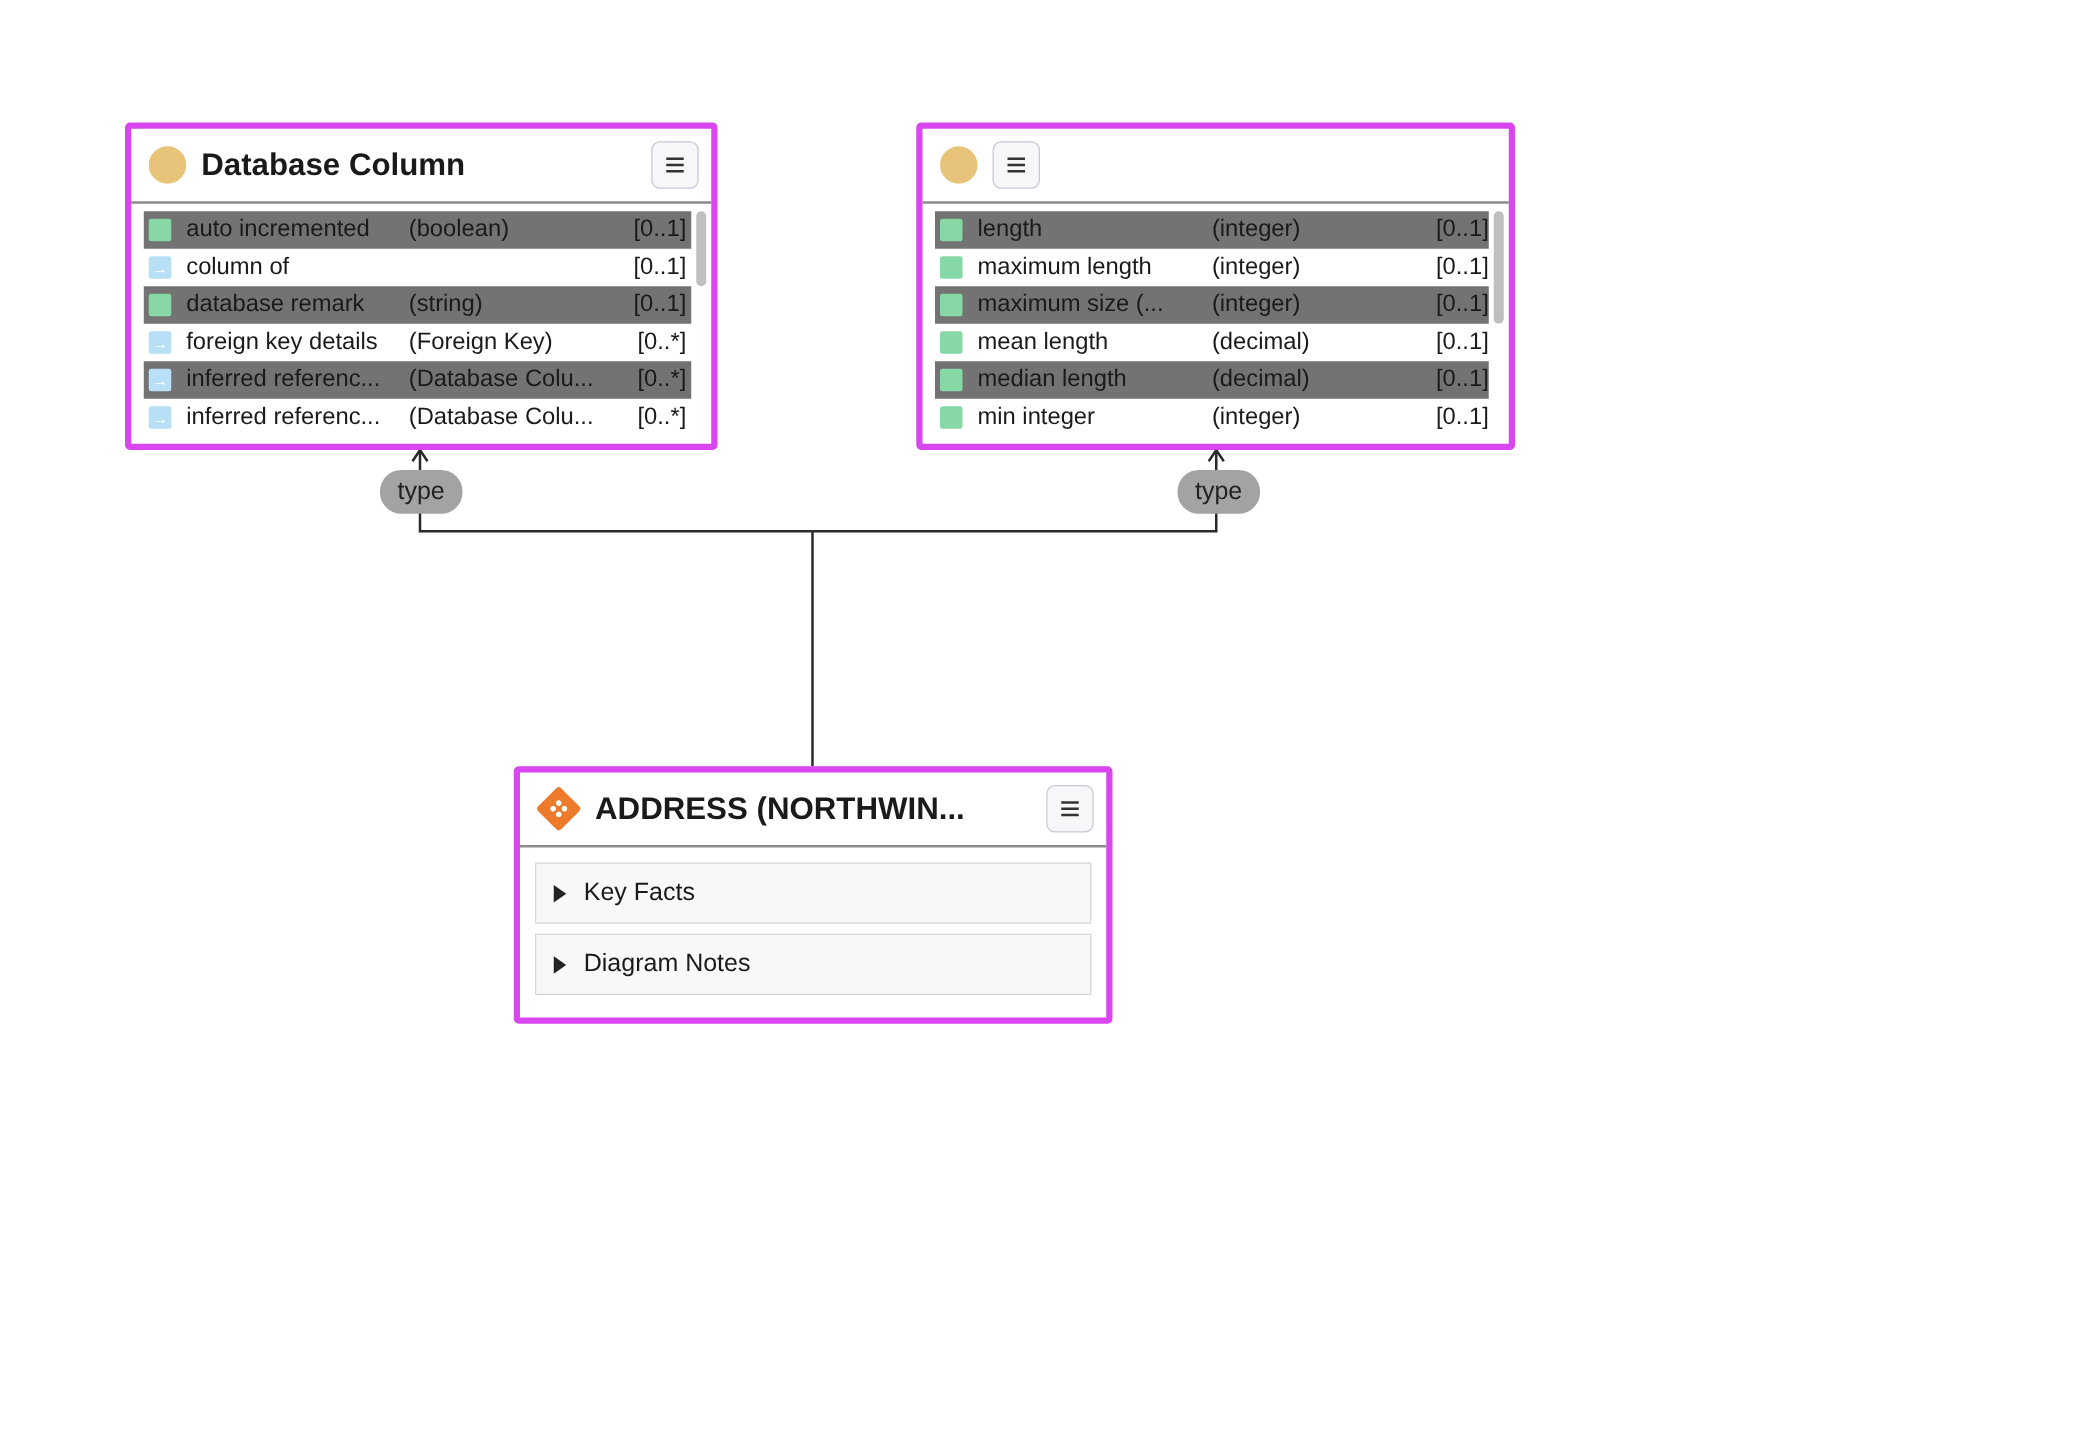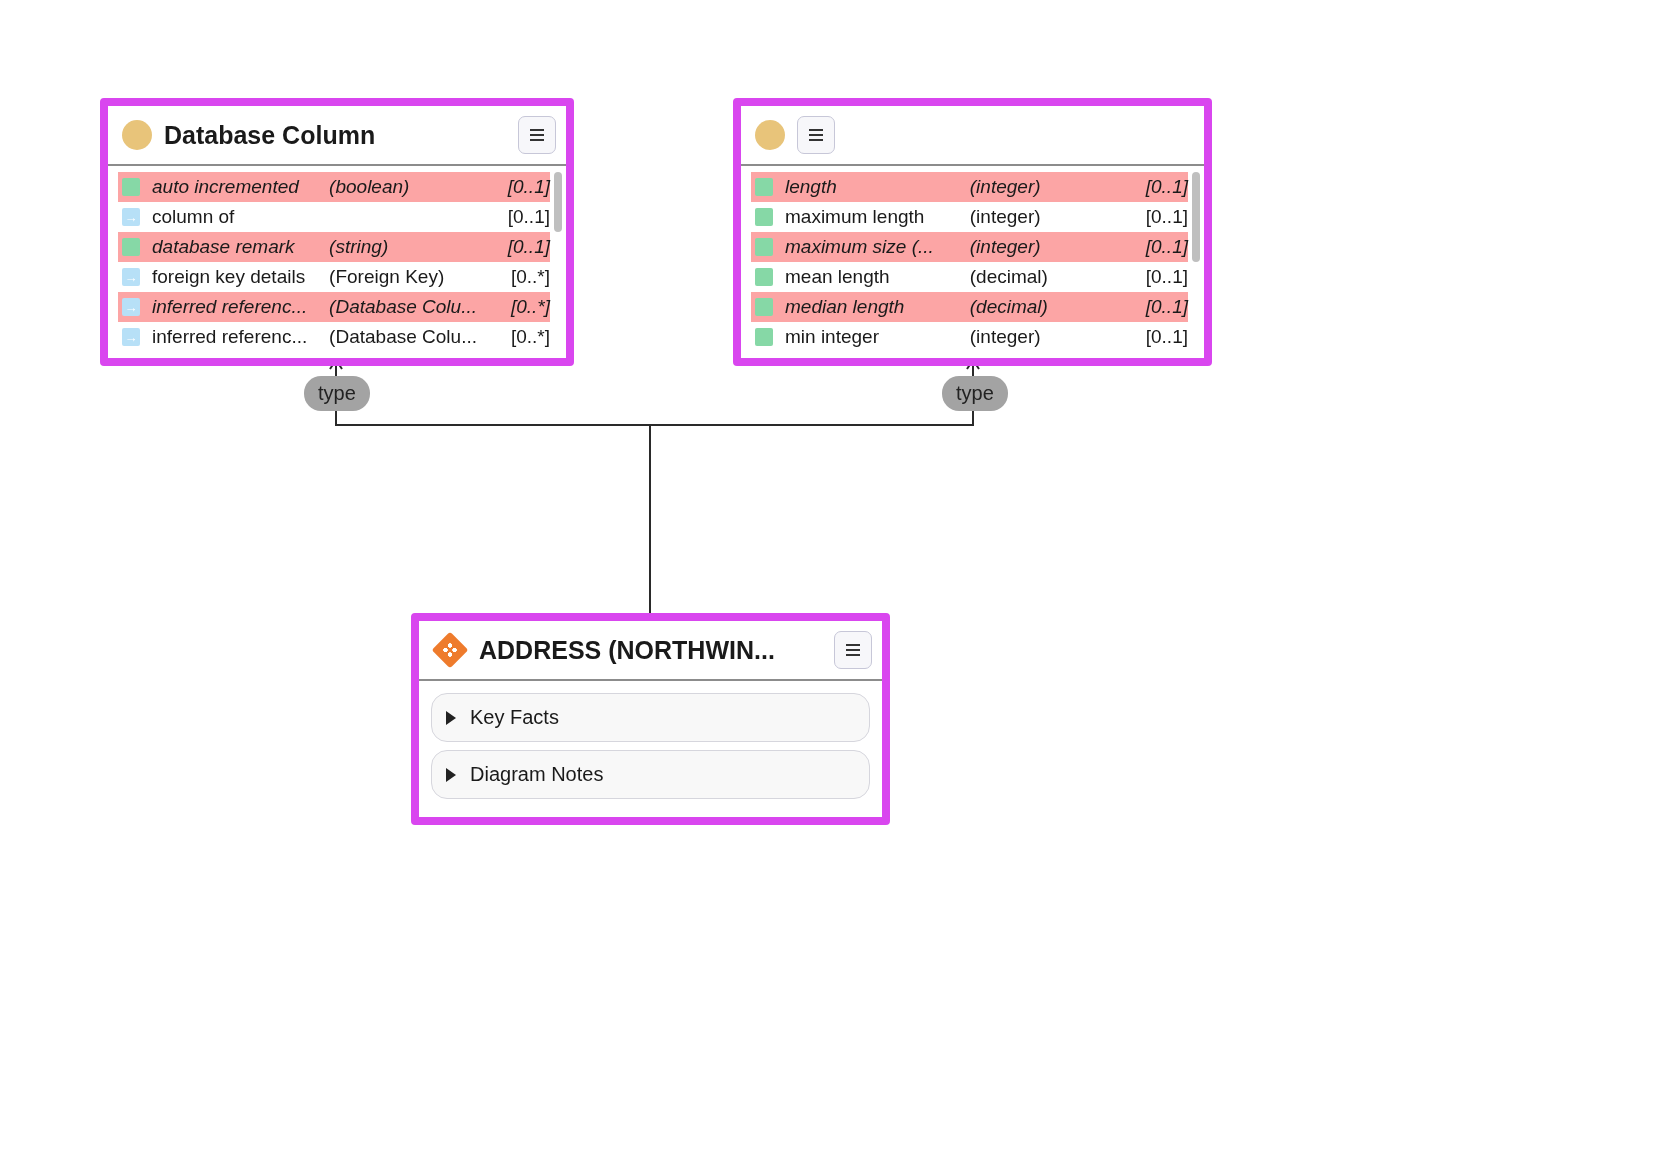--- a/index.html
+++ b/index.html
@@ -1,21 +1,21 @@
 <!DOCTYPE html>
 <html><head>
 <meta charset="utf-8">
 <style>
   * { box-sizing: border-box; margin: 0; padding: 0; }
   html, body { width: 1668px; height: 1154px; background: #fff; font-family: -apple-system, BlinkMacSystemFont, "Segoe UI", Arial, sans-serif; font-size: 18px; color: #1a1a1a; }
   .stage { position: relative; width: 1668px; height: 1154px; }
 
   .node {
     position: absolute;
-    border: 8px solid #d946ef;
+    border: 5px solid #d946ef;
     background: #fff;
     border-radius: 4px;
   }
   .node-header {
     display: flex;
     align-items: center;
     gap: 12px;
     padding: 10px 10px 10px 14px;
     border-bottom: 2px solid #8c8c8c;
   }
@@ -78,21 +78,21 @@
     border-radius: 4px;
   }
 
   .attr-row {
     display: flex;
     align-items: center;
     height: 30px;
     font-size: 19px;
     padding-left: 4px;
   }
-  .attr-row.alt { background: #fca5a5; font-style: italic; }
+  .attr-row.alt { background: #737373; }
   .sq {
     width: 18px; height: 18px;
     margin-right: 12px;
     flex: 0 0 auto;
     border-radius: 2px;
   }
   .sq-green { background: #86d8a6; }
   .sq-blue  {
     background: #b7e0f7;
     display: flex; align-items: center; justify-content: center;
@@ -110,21 +110,21 @@
     background: #a3a3a3;
     padding: 6px 14px;
     font-size: 20px;
     color: #222;
     border-radius: 17px;
   }
 
   .section {
     margin: 8px 12px;
     border: 1.5px solid #d6d6dd;
-    border-radius: 16px;
+    border-radius: 0;
     background: #f8f8f8;
     padding: 12px 14px;
     display: flex;
     align-items: center;
     gap: 14px;
     font-size: 20px;
     cursor: pointer;
   }
   .tri {
     width: 0; height: 0;

